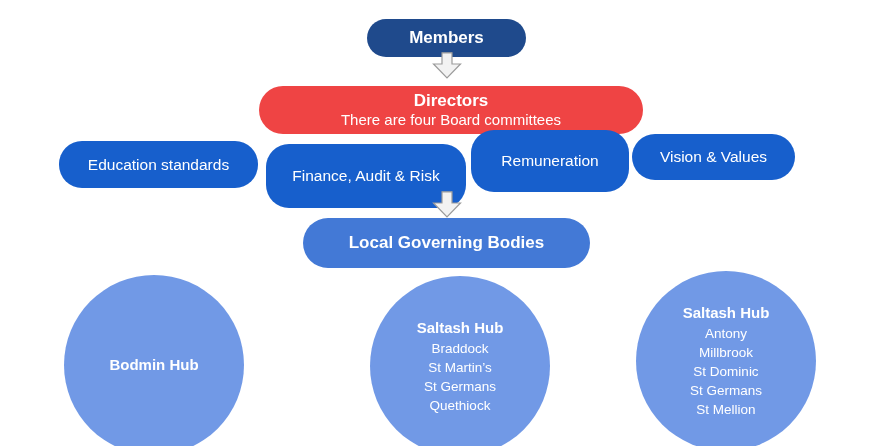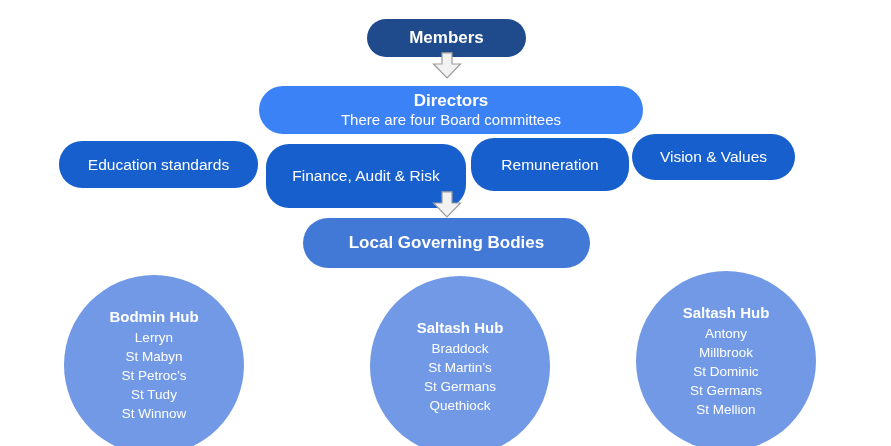--- a/index.html
+++ b/index.html
@@ -14,21 +14,21 @@
   .members{left:367px;top:19px;width:159px;height:38px;border-radius:19px;font-size:17px;font-weight:bold;}
   .directors{left:259px;top:86px;width:384px;height:48px;border-radius:24px;flex-direction:column;line-height:1.25;}
   .dir-title{font-size:17px;font-weight:bold;}
   .dir-sub{font-size:15px;}
   .pill{
     position:absolute;display:flex;align-items:center;justify-content:center;
     color:#ffffff;font-size:15.5px;border-radius:23px;text-align:center;box-sizing:border-box;
   }
   .pill-0{left:59px;top:141px;width:199px;height:47px;}
   .pill-1{left:266px;top:144px;width:200px;height:64px;}
-  .pill-2{left:471px;top:138px;width:158px;height:53px;}
+  .pill-2{left:471px;top:130px;width:158px;height:62px;}
   .pill-3{left:632px;top:134px;width:163px;height:46px;}
   .lgb{left:303px;top:218px;width:287px;height:50px;border-radius:25px;font-size:17px;font-weight:bold;}
   .hub{
     position:absolute;width:180px;height:180px;border-radius:50%;
     display:flex;flex-direction:column;align-items:center;justify-content:center;
     color:#ffffff;text-align:center;
   }
   .hub-0{left:64px;top:275px;}
   .hub-1{left:370px;top:276px;}
   .hub-2{left:636px;top:271px;}
@@ -43,48 +43,41 @@
 <body>
 
 <div class="canvas">
 
   <div class="node members" style="background-color: rgb(31, 74, 140);">Members</div>
 
   <svg class="arrow arrow-1" viewBox="0 0 34 27">
     <path d="M12 0.8 H22 V12 H30.5 L17 26 L3.5 12 H12 Z"></path>
   </svg>
 
-  <div class="node directors" style="background-color: #3b82f6;">
+  <div class="node directors" style="background-color: #ef4444;">
     <div class="dir-title">Directors</div>
     <div class="dir-sub">There are four Board committees</div>
   </div>
 
   <div class="pill pill-0" style="background-color: rgb(23, 95, 204);">Education standards</div>
 
   <div class="pill pill-1" style="background-color: rgb(23, 95, 204);">Finance, Audit &amp; Risk</div>
 
   <div class="pill pill-2" style="background-color: rgb(23, 95, 204);">Remuneration</div>
 
   <div class="pill pill-3" style="background-color: rgb(23, 95, 204);">Vision &amp; Values</div>
 
   <svg class="arrow arrow-2" viewBox="0 0 34 27">
     <path d="M12 0.8 H22 V12 H30.5 L17 26 L3.5 12 H12 Z"></path>
   </svg>
 
   <div class="node lgb" style="background-color: rgb(67, 121, 214);">Local Governing Bodies</div>
 
   <div class="hub hub-0" style="background-color: rgb(113, 153, 230);">
     <div class="hub-title">Bodmin Hub</div>
-    <div class="hub-schools">
-        <div>Lerryn</div>
-        <div>St Mabyn</div>
-        <div>St Petroc’s</div>
-        <div>St Tudy</div>
-        <div>St Winnow</div>
-      </div>
   </div>
 
   <div class="hub hub-1" style="background-color: rgb(113, 153, 230);">
     <div class="hub-title">Saltash Hub</div>
     <div class="hub-schools">
         <div>Braddock</div>
         <div>St Martin’s</div>
         <div>St Germans</div>
         <div>Quethiock</div>
       </div>

